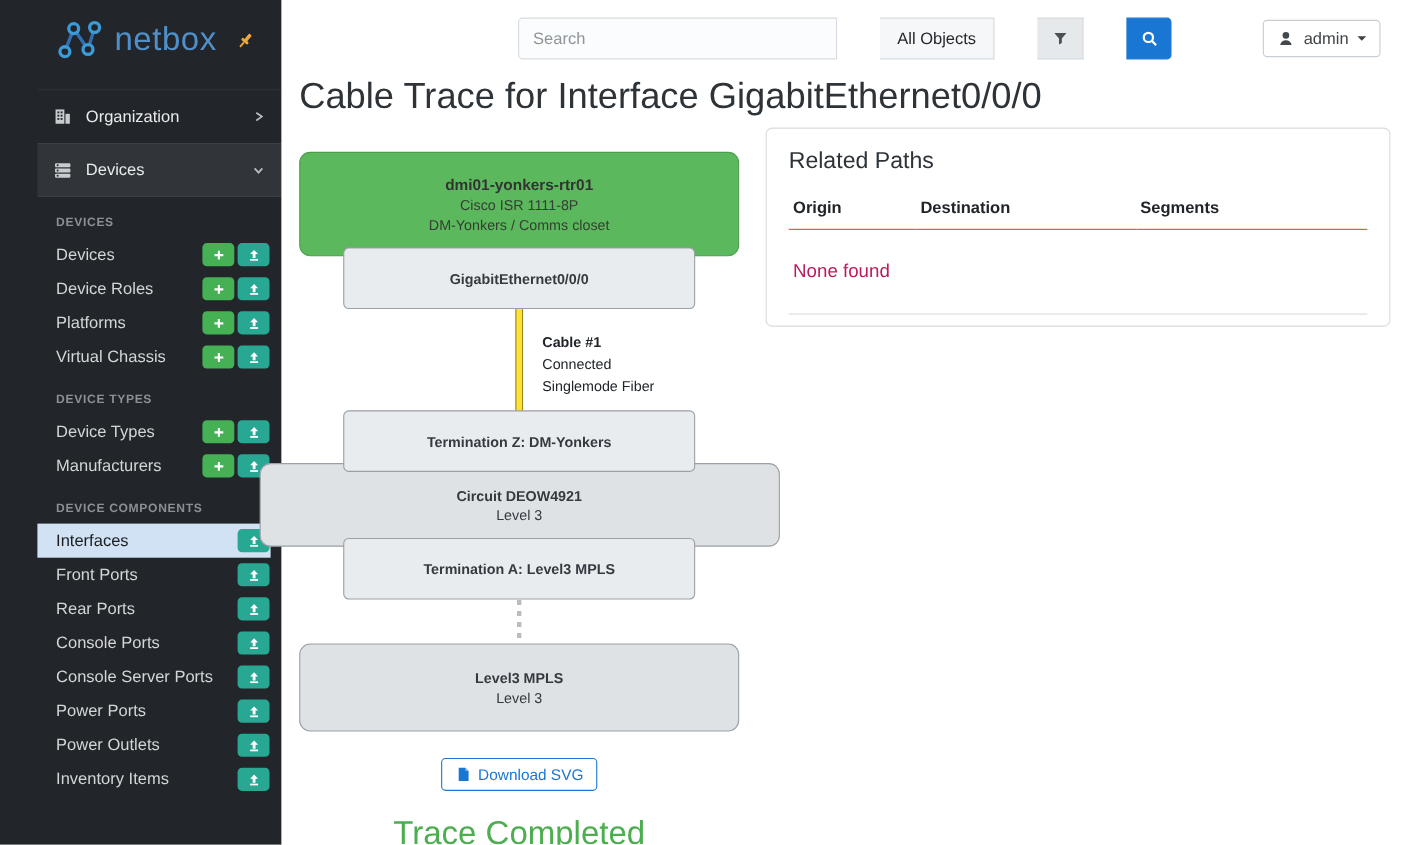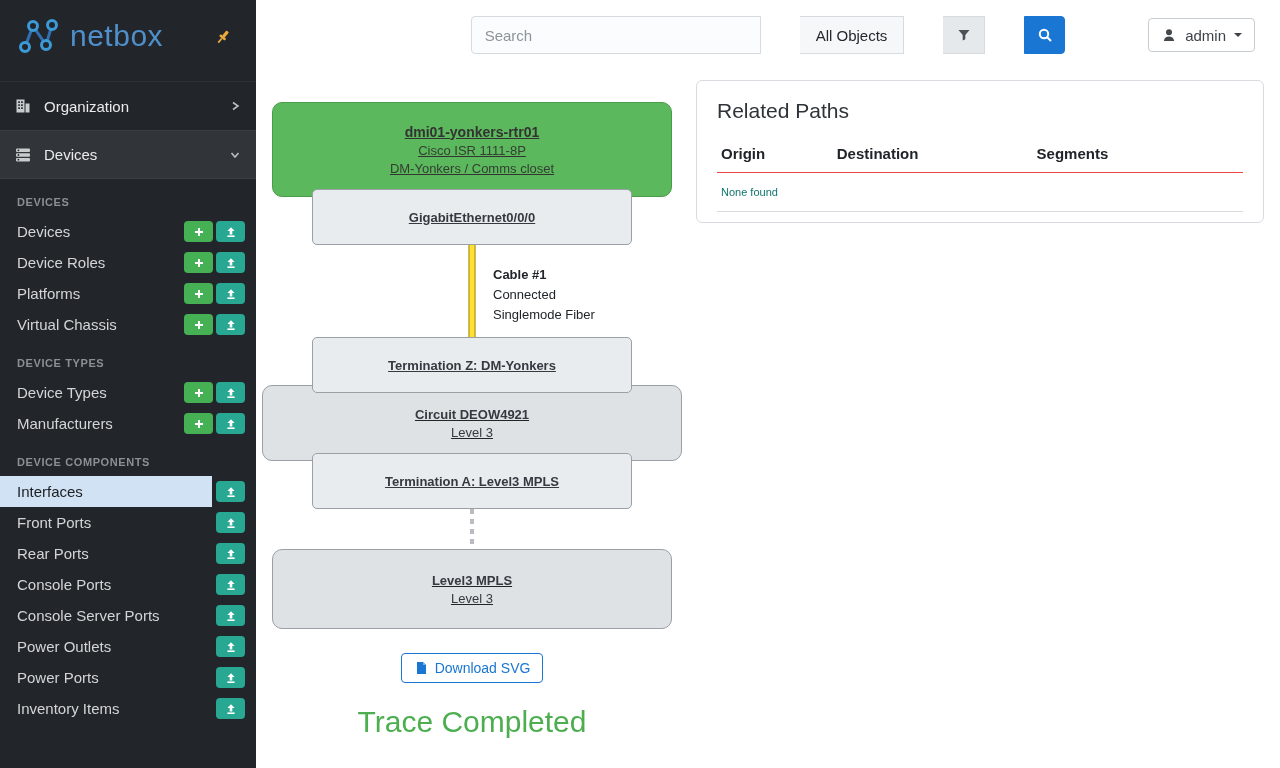--- a/index.html
+++ b/index.html
@@ -7,21 +7,21 @@
   body {
     width:1280px; height:768px; overflow:hidden;
     font-family:"Liberation Sans", sans-serif;
     background:#ffffff; color:#212529;
   }
   .app { display:flex; width:1280px; height:768px; }
 
   
   .sidebar {
     width:256px; min-width:256px; height:768px;
-    background:#22262a; position:relative; overflow:hidden;
+    background:#22262a; position:relative; overflow:hidden;padding-left:34px;
   }
   .logo-row { display:flex; align-items:center; padding:12px 16px 8px; height:68px; }
   .logo-text { font-size:30px; color:#4f8fca; margin-left:10px; font-weight:500; letter-spacing:.5px; }
   .pin-wrap { position:absolute; right:24px; top:28px; }
   .nav-top { margin-top:13px; }
   .nav-top-item {
     display:flex; align-items:center; height:49px; padding:0 14px;
     cursor:pointer; border-top:1px solid rgba(255,255,255,.05);
   }
   .nav-top-item.active { background:rgba(255,255,255,.07); border-bottom:1px solid rgba(255,255,255,.05); }
@@ -75,40 +75,40 @@
   }
   .caret { width:0; height:0; border-left:4px solid transparent; border-right:4px solid transparent; border-top:4.5px solid #3e4348; }
 
   .page-title { margin:14px 0 0 16px; font-size:33px; font-weight:400; color:#2e3338; }
 
   .content-row { display:flex; margin-top:10px; align-items:flex-start; }
   .trace-col { width:400px; min-width:400px; margin-left:16px; display:flex; flex-direction:column; align-items:center; }
 
   .box {
     border:1px solid #9aa0a6; display:flex; flex-direction:column;
-    justify-content:center; text-align:center;text-decoration:underline;
+    justify-content:center; text-align:center;
   }
   .box.device {
     width:400px; height:95px; margin-top:22px; background:#5cb85c;
     border-color:#4a9e4a; border-radius:10px; color:#333; gap:3px;
   }
   .box.device .dev-name { font-size:14px; font-weight:700; }
   .box.device .dev-sub { font-size:13px; color:#333f33; }
   .box.port {
     width:320px; height:56px; margin-top:-8px; background:#e9ecef;
     border-radius:5px; z-index:2; font-size:13px; font-weight:700; color:#343a40; position:relative;
   }
   .cable-seg { width:400px; height:100px; position:relative; }
   .cable-line {
     position:absolute; left:50%; transform:translateX(-50%); top:0; bottom:0; width:7px;
     background:#ffe135; border-left:1px solid #9a8a20; border-right:1px solid #9a8a20;
   }
   .cable-label { position:absolute; left:calc(50% + 21px); top:20px; text-align:left; font-size:13px; line-height:20px; color:#212529; }
   .cable-label .cname { font-weight:700; }
-  .box.circuit { width:420px; height:76px; margin-top:-8px; background:#dfe2e5; border-radius:10px; z-index:1; gap:3px; }
+  .box.circuit { width:473px; height:76px; margin-top:-8px; background:#dfe2e5; border-radius:10px; z-index:1; gap:3px; }
   .box.circuit .c-name, .box.far .f-name { font-size:13px; font-weight:700; color:#343a40; }
   .box.circuit .c-sub, .box.far .f-sub { font-size:13px; color:#343a40; }
   .dotted-seg { height:40px; width:4px; background:repeating-linear-gradient(to bottom,#b9bdc1 0 5px, transparent 5px 10px); }
   .box.far { width:400px; height:80px; background:#dfe2e5; border-radius:10px; gap:3px; }
 
   .download-btn {
     margin-top:24px; display:flex; align-items:center; gap:7px; padding:0 12px; height:30px;
     border:1px solid #1976d2; border-radius:4px; background:#fff; color:#1976d2; font-size:14px; cursor:pointer;
   }
   .trace-result { margin-top:22px; font-size:30px; color:#4cae4f; font-weight:500; }
@@ -118,21 +118,21 @@
     padding:18px 20px 10px; align-self:flex-start; background:#fff;
   }
   .card h2 { margin:0 0 14px; font-size:21px; font-weight:500; color:#2e3338; }
   .rp-table { width:100%; border-collapse:collapse; }
   .rp-table th {
     text-align:left; font-size:15px; font-weight:700; color:#212529;
     padding:8px 4px 10px; border-bottom:1px solid #ef4444;
   }
   .rp-table th:nth-child(1){ width:22%; }
   .rp-table th:nth-child(2){ width:38%; }
-  .rp-table td { padding:13px 4px; border-bottom:1px solid #d8dce0; font-size:11px; color:#0f766e; }
+  .rp-table td { padding:28px 4px; border-bottom:1px solid #d8dce0; font-size:17px; color:#be185d; }
 </style>
 </head>
 <body>
 
 <div class="app">
 
   <aside class="sidebar">
     <div class="logo-row">
       <svg width="44" height="44" viewBox="0 0 44 44">
         <path d="M9 33L17 12L30 31L36 11" stroke="#2f6fb2" stroke-width="3" fill="none"></path>
@@ -316,30 +316,30 @@
       <div class="nav-row">
         <span class="nav-label">Console Server Ports</span>
         <button class="sbtn import">
             <svg width="12" height="12" viewBox="0 0 12 12">
               <path d="M6 1.2L9.6 5H7.3v3.6H4.7V5H2.4z" fill="#fff"></path>
               <rect x="2.4" y="9.4" width="7.2" height="1.6" fill="#fff"></rect>
             </svg>
           </button>
       </div>
       <div class="nav-row">
+        <span class="nav-label">Power Ports</span>
+        <button class="sbtn import">
+            <svg width="12" height="12" viewBox="0 0 12 12">
+              <path d="M6 1.2L9.6 5H7.3v3.6H4.7V5H2.4z" fill="#fff"></path>
+              <rect x="2.4" y="9.4" width="7.2" height="1.6" fill="#fff"></rect>
+            </svg>
+          </button>
+      </div>
+      <div class="nav-row">
         <span class="nav-label">Power Outlets</span>
-        <button class="sbtn import">
-            <svg width="12" height="12" viewBox="0 0 12 12">
-              <path d="M6 1.2L9.6 5H7.3v3.6H4.7V5H2.4z" fill="#fff"></path>
-              <rect x="2.4" y="9.4" width="7.2" height="1.6" fill="#fff"></rect>
-            </svg>
-          </button>
-      </div>
-      <div class="nav-row">
-        <span class="nav-label">Power Ports</span>
         <button class="sbtn import">
             <svg width="12" height="12" viewBox="0 0 12 12">
               <path d="M6 1.2L9.6 5H7.3v3.6H4.7V5H2.4z" fill="#fff"></path>
               <rect x="2.4" y="9.4" width="7.2" height="1.6" fill="#fff"></rect>
             </svg>
           </button>
       </div>
       <div class="nav-row">
         <span class="nav-label">Inventory Items</span>
         <button class="sbtn import">
@@ -374,20 +374,21 @@
       <div class="user-menu">
         <svg width="16" height="16" viewBox="0 0 16 16">
           <circle cx="8" cy="5.2" r="3" fill="#43484d"></circle>
           <path d="M2.8 14c.4-3 2.6-4.4 5.2-4.4s4.8 1.4 5.2 4.4z" fill="#43484d"></path>
         </svg>
         <span>admin</span>
         <span class="caret"></span>
       </div>
     </header>
 
+    <h1 class="page-title">Cable Trace for Interface GigabitEthernet0/0/0</h1>
 
     <div class="content-row">
 
       <div class="trace-col">
         <div class="box device">
           <span class="dev-name">dmi01-yonkers-rtr01</span>
           <span class="dev-sub">Cisco ISR 1111-8P</span>
           <span class="dev-sub">DM-Yonkers / Comms closet</span>
         </div>
         <div class="box port">

